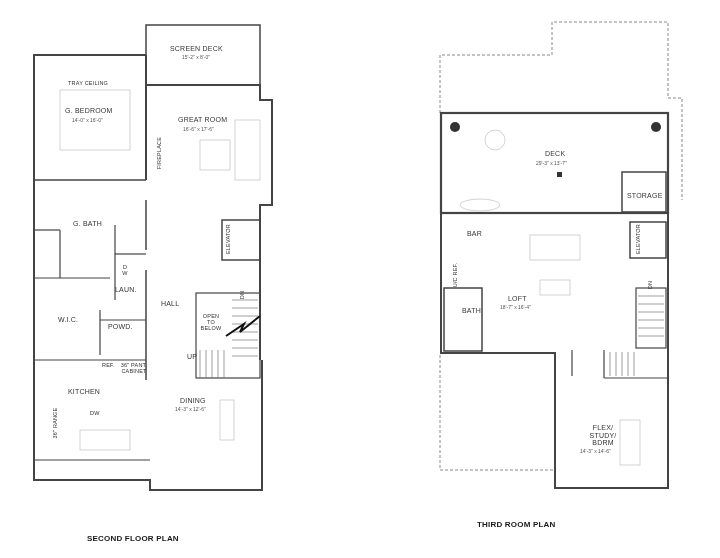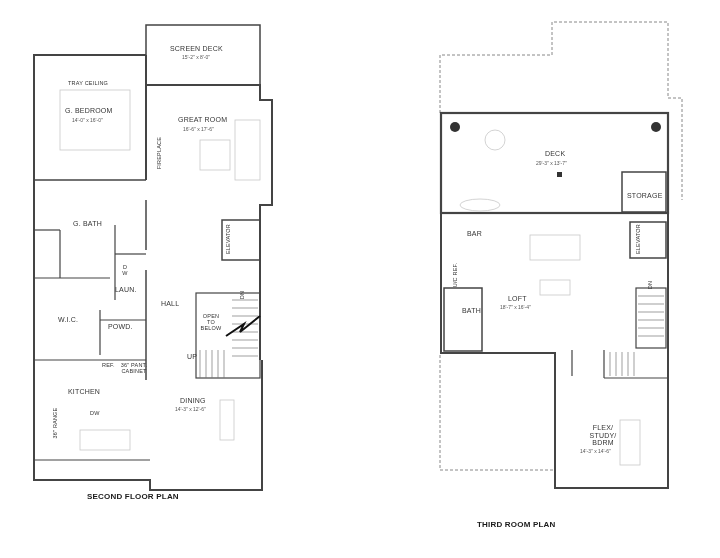--- a/index.html
+++ b/index.html
@@ -141,21 +141,21 @@
 <div class="lbl" style="left:58px;top:316px;">W.I.C.</div>
 <div class="lbl" style="left:108px;top:323px;">POWD.</div>
 <div class="lbl small" style="left:102px;top:362px;">REF.</div>
 <div class="lbl small" style="left:120px;top:362px;width:28px;white-space:normal;">36" PANT. CABINET</div>
 <div class="lbl" style="left:68px;top:388px;">KITCHEN</div>
 <div class="lbl small vert" style="left:40px;top:420px;">36" RANGE</div>
 <div class="lbl small" style="left:90px;top:410px;">DW</div>
 <div class="lbl" style="left:180px;top:397px;">DINING</div>
 <div class="dim" style="left:175px;top:406px;">14'-3" x 12'-6"</div>
 
-<div class="title" style="left:87px;top:492px;">SECOND FLOOR PLAN</div>
+<div class="title" style="left:87px;top:534px;">SECOND FLOOR PLAN</div>
 
 <div class="lbl" style="left:545px;top:150px;">DECK</div>
 <div class="dim" style="left:536px;top:160px;">29'-3" x 13'-7"</div>
 <div class="lbl" style="left:627px;top:192px;">STORAGE</div>
 <div class="lbl" style="left:467px;top:230px;">BAR</div>
 <div class="lbl small vert" style="left:623px;top:236px;">ELEVATOR</div>
 <div class="lbl small vert" style="left:443px;top:272px;">U/C REF.</div>
 <div class="lbl" style="left:508px;top:295px;">LOFT</div>
 <div class="dim" style="left:500px;top:304px;">18'-7" x 16'-4"</div>
 <div class="lbl" style="left:462px;top:307px;">BATH</div>

